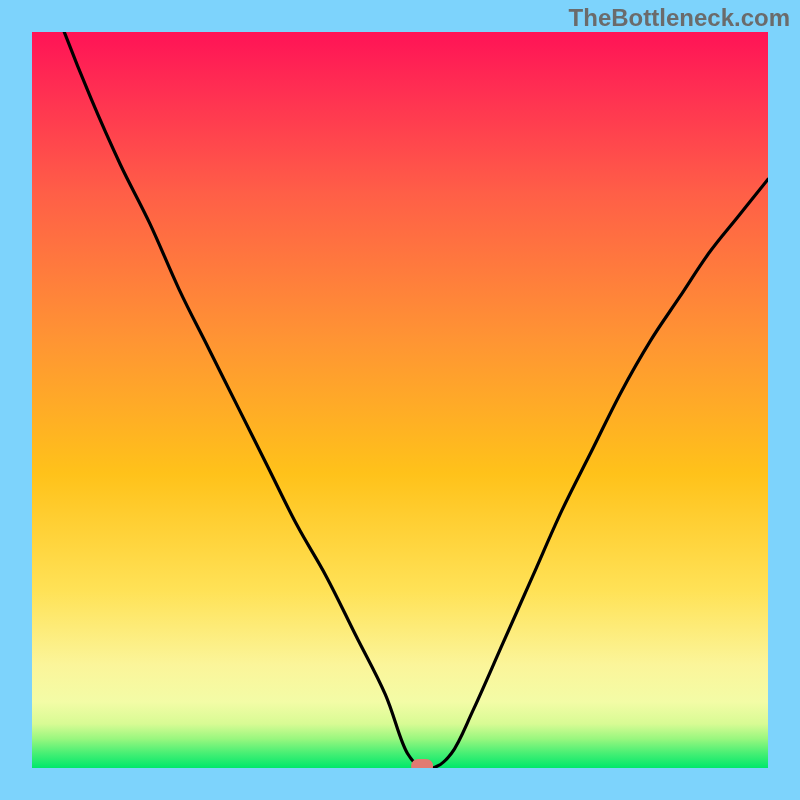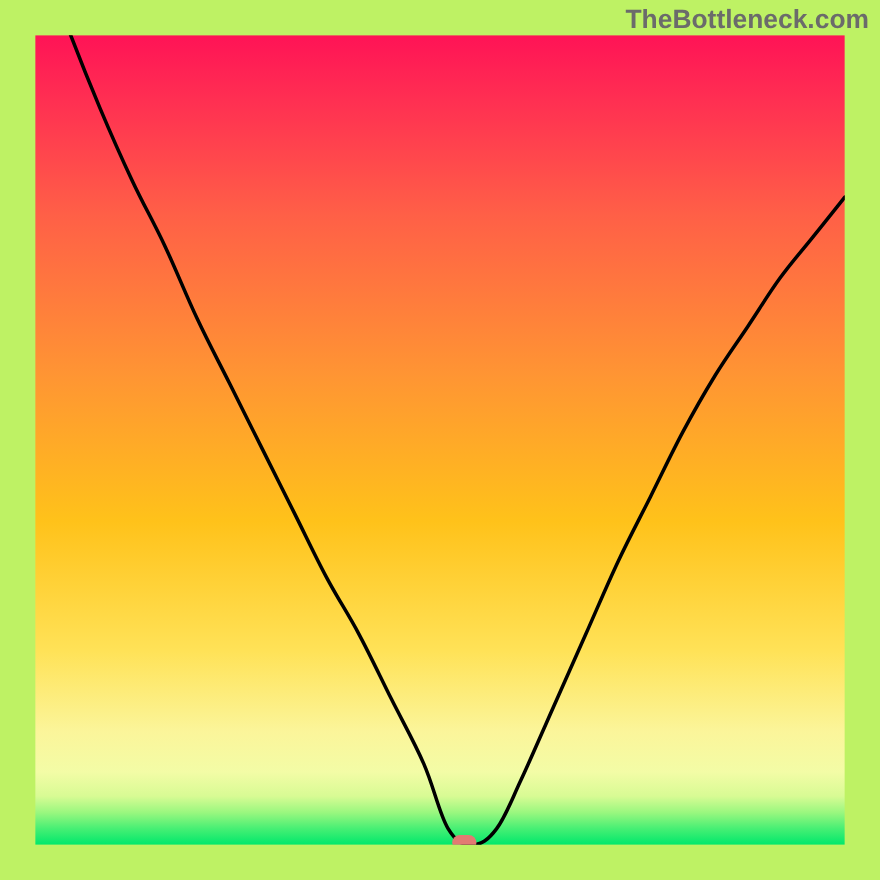--- a/index.html
+++ b/index.html
@@ -7,21 +7,21 @@
     padding: 0;
     width: 800px;
     height: 800px;
     background: #000;
     overflow: hidden;
   }
   .frame {
     position: relative;
     width: 800px;
     height: 800px;
-    background: #bef264;
+    background: #7dd3fc;
   }
   .plot {
     position: absolute;
     left: 32px;
     top: 32px;
     width: 736px;
     height: 736px;
   }
   .watermark {
     position: absolute;

